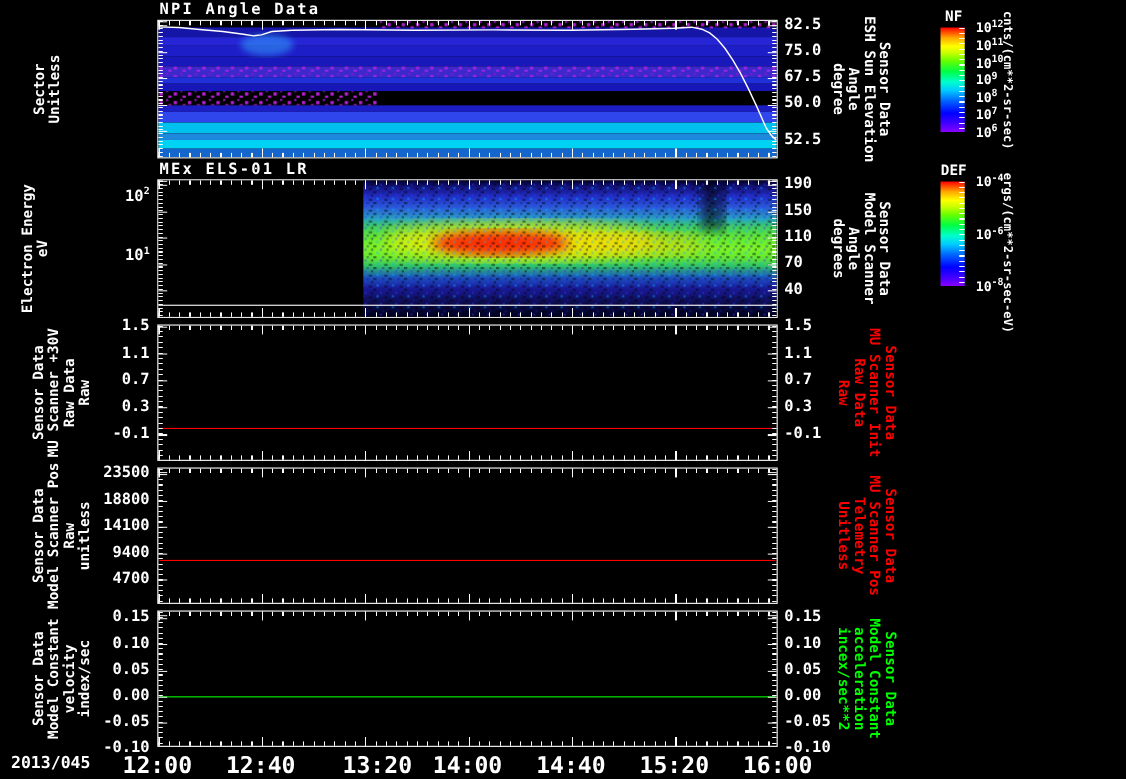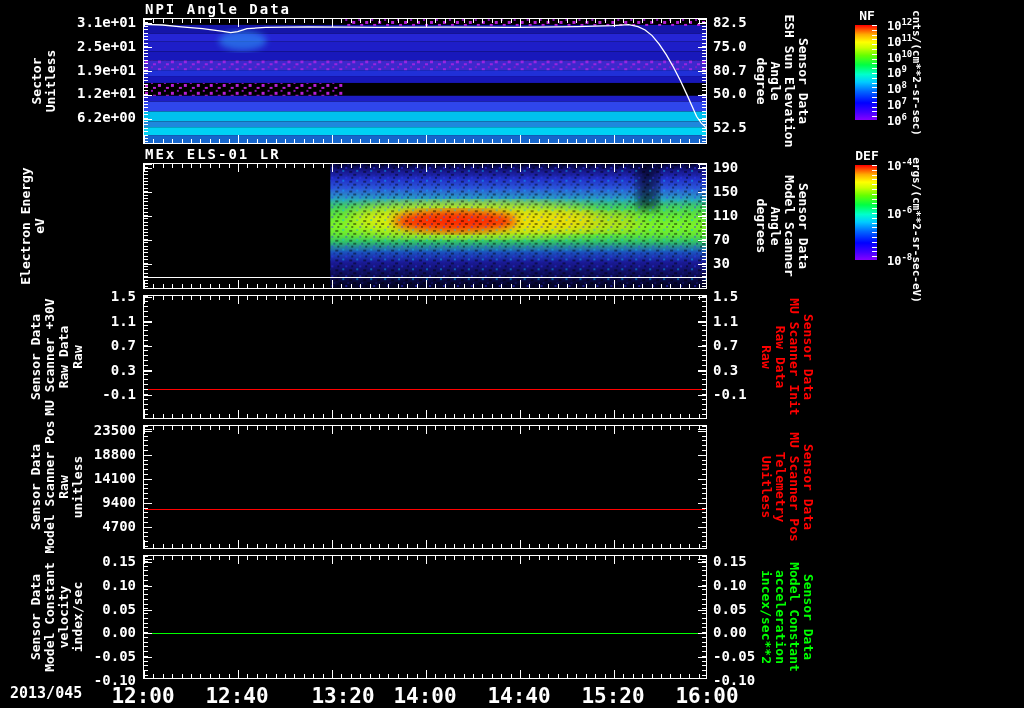--- a/index.html
+++ b/index.html
@@ -178,26 +178,23 @@
     <div class="pt"></div>
     <div class="ptM"></div>
     <div class="pb"></div>
     <div class="pbM"></div>
     <div class="pl" style="background:repeating-linear-gradient(180deg,#fff 0 1px,transparent 1px 4.76px)"></div>
     <div class="plM" style="background-position:0 6px;background-image:repeating-linear-gradient(180deg,#fff 0 1px,transparent 1px 23.8px)"></div>
     <div class="pr" style="background:repeating-linear-gradient(180deg,#fff 0 1px,transparent 1px 4.76px)"></div>
     <div class="prM" style="background-position:0 6px;background-image:repeating-linear-gradient(180deg,#fff 0 1px,transparent 1px 23.8px)"></div>
   </div>
 
-  <div class="ticks ticks-left" style="left:0;top:18px;width:140px;height:126px">
-      <span class="tick" style="top: 4px;">3.1e+01</span>
-      <span class="tick" style="top: 27.75px;">2.5e+01</span>
-      <span class="tick" style="top: 51.5px;">1.9e+01</span>
-      <span class="tick" style="top: 75.25px;">1.2e+01</span>
-      <span class="tick" style="top: 99px;">6.2e+00</span>
+  <div class="ticks ticks-left" style="left:0;top:163px;width:140px;height:126px">
+      <span class="tick" style="top: 15px;">10<sup>2</sup></span>
+      <span class="tick" style="top: 69px;">10<sup>1</sup></span>
     </div>
   <div class="ticks ticks-left" style="left:0;top:295px;width:140px;height:124px">
       <span class="tick" style="top: 1px;">1.5</span>
       <span class="tick" style="top: 25.5px;">1.1</span>
       <span class="tick" style="top: 50px;">0.7</span>
       <span class="tick" style="top: 74.5px;">0.3</span>
       <span class="tick" style="top: 99px;">-0.1</span>
     </div>
   <div class="ticks ticks-left" style="left:0;top:425px;width:140px;height:124px">
       <span class="tick" style="top: 5px;">23500</span>
@@ -211,30 +208,30 @@
       <span class="tick" style="top: 29.8px;">0.10</span>
       <span class="tick" style="top: 53.6px;">0.05</span>
       <span class="tick" style="top: 77.4px;">0.00</span>
       <span class="tick" style="top: 101.2px;">-0.05</span>
       <span class="tick" style="top: 125px;">-0.10</span>
     </div>
 
   <div class="ticks ticks-right" style="left:708px;top:18px;width:60px;height:126px">
       <span class="tick" style="top: 4px;">82.5</span>
       <span class="tick" style="top: 27.75px;">75.0</span>
-      <span class="tick" style="top: 51.5px;">80.7</span>
+      <span class="tick" style="top: 51.5px;">67.5</span>
       <span class="tick" style="top: 75.25px;">50.0</span>
       <span class="tick" style="top: 99px; margin-top: 10px;">52.5</span>
     </div>
   <div class="ticks ticks-right" style="left:708px;top:163px;width:60px;height:126px">
       <span class="tick" style="top: 4px;">190</span>
       <span class="tick" style="top: 28px;">150</span>
       <span class="tick" style="top: 52px;">110</span>
       <span class="tick" style="top: 76px;">70</span>
-      <span class="tick" style="top: 100px;">30</span>
+      <span class="tick" style="top: 100px;">40</span>
     </div>
   <div class="ticks ticks-right" style="left:708px;top:295px;width:60px;height:124px">
       <span class="tick" style="top: 1px;">1.5</span>
       <span class="tick" style="top: 25.5px;">1.1</span>
       <span class="tick" style="top: 50px;">0.7</span>
       <span class="tick" style="top: 74.5px;">0.3</span>
       <span class="tick" style="top: 99px;">-0.1</span>
     </div>
   <div class="ticks ticks-right" style="left:708px;top:555px;width:60px;height:124px">
       <span class="tick" style="top: 6px;">0.15</span>

